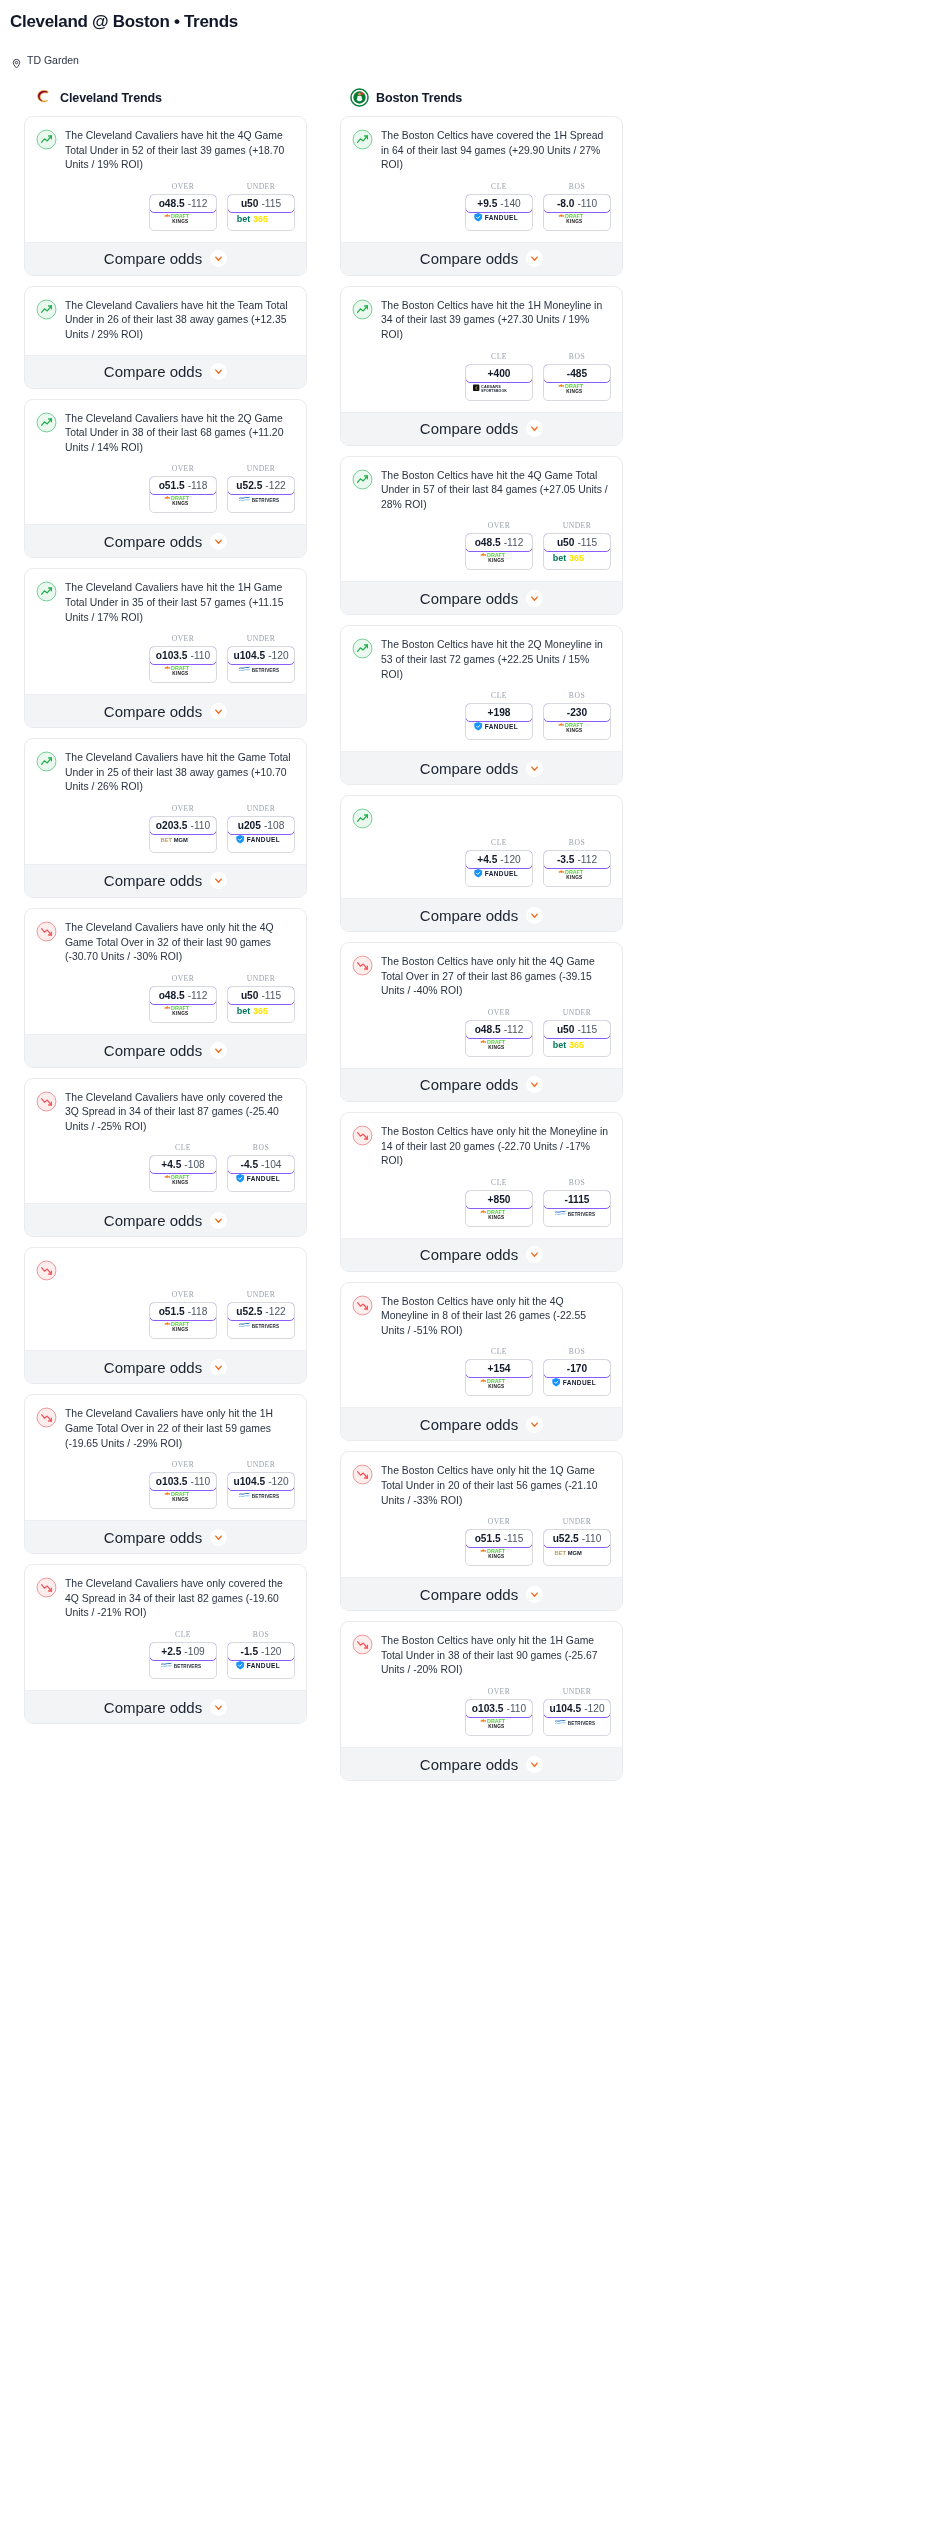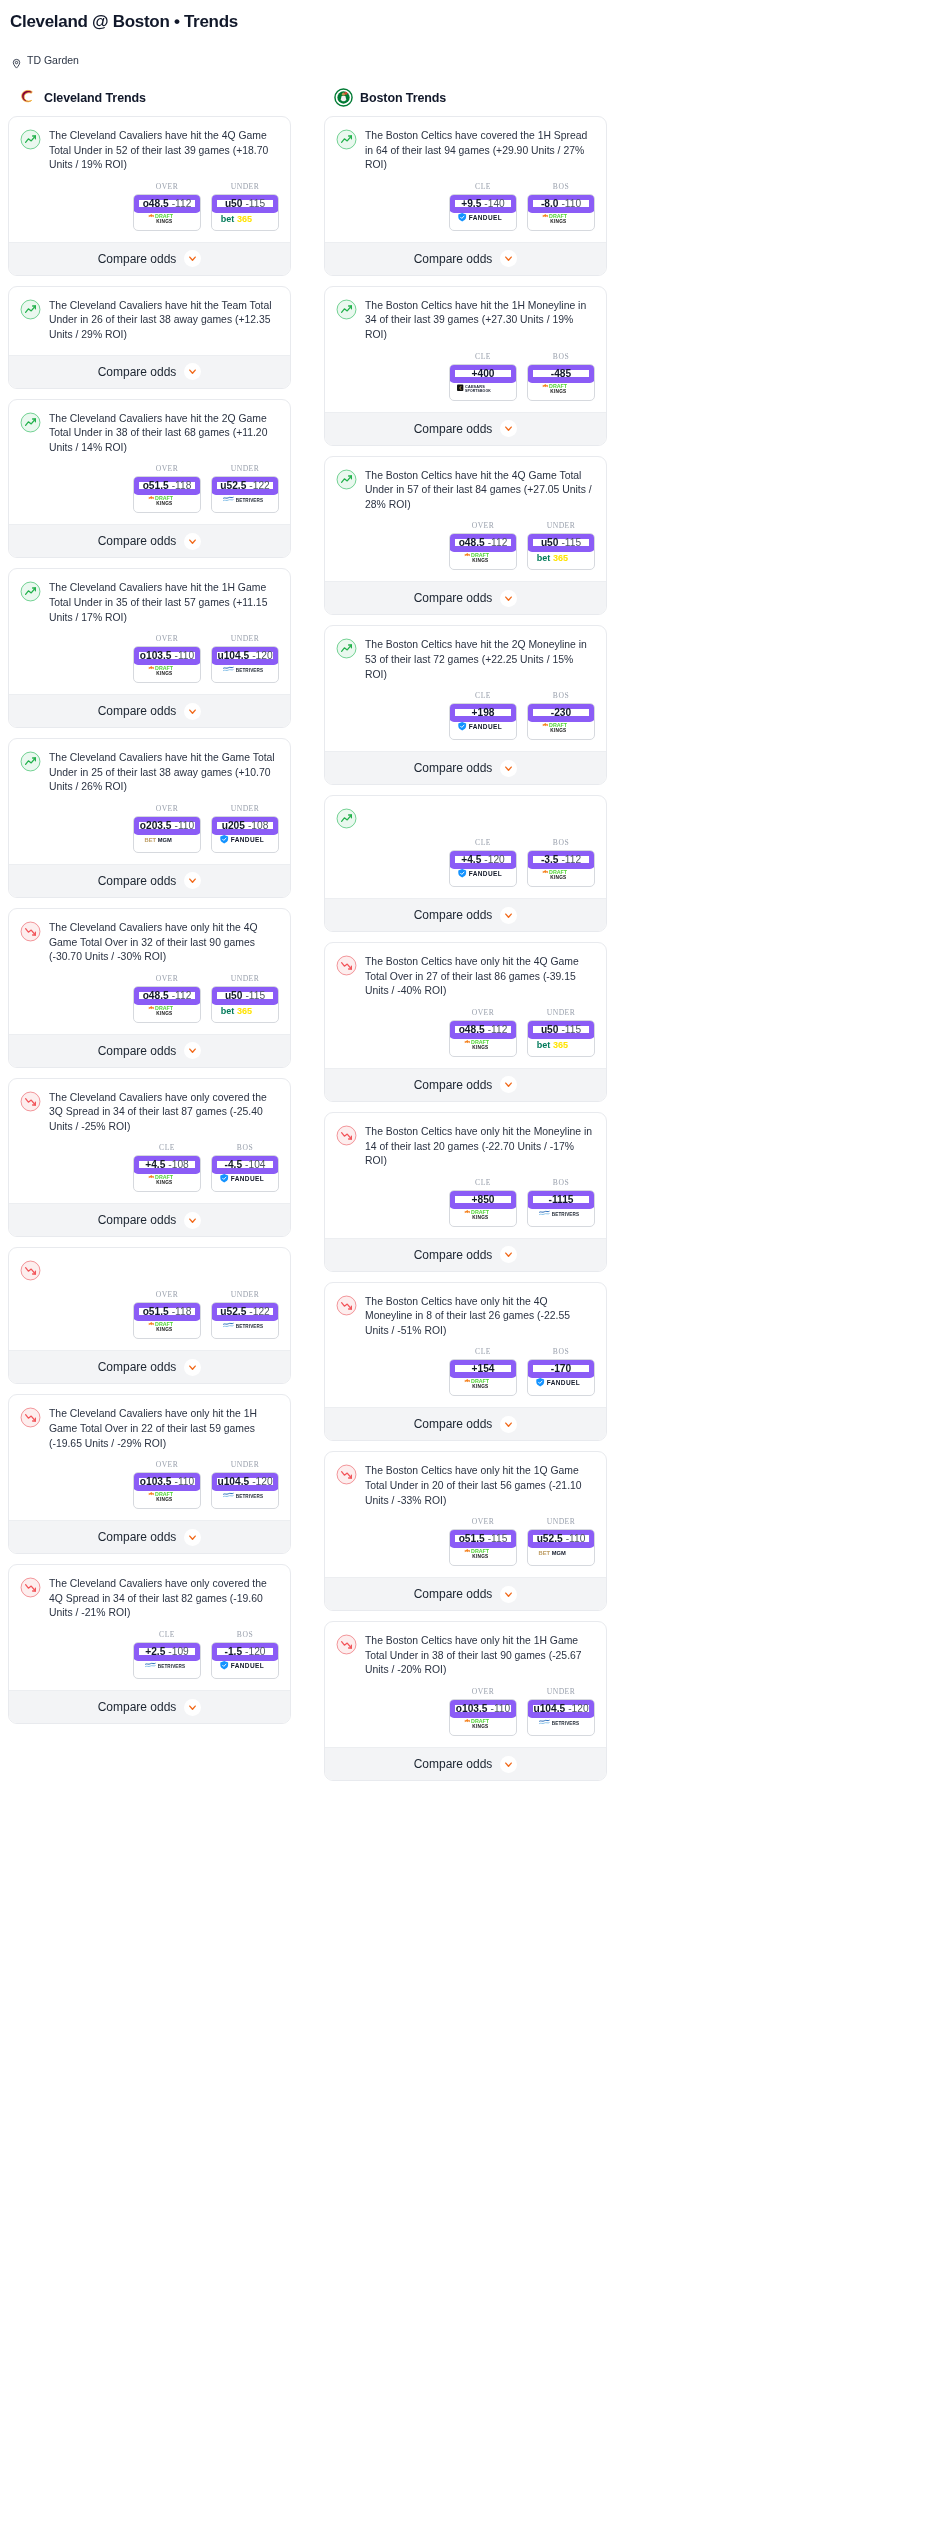--- a/index.html
+++ b/index.html
@@ -27,21 +27,21 @@
   }
   .venue-row .pin { display:block; width: 11px; height: 11px; }
   .venue-label { font-size: 10.5px; color: #2c3545; }
 
   .columns {
     display: flex;
     gap: 15px;
     margin-top: 22px;
     align-items: flex-start;
   }
-  .column { width: 283px; }
+  .column { width: 283px; margin-left: 16px; }
   .column.right { width: 283px; margin-left: 18px; }
 
   .col-head {
     display: flex;
     align-items: center;
     gap: 7px;
     padding-left: 10px;
     margin-bottom: 9px;
   }
   .col-head-title {
@@ -85,21 +85,21 @@
     text-transform: uppercase;
     font-family: Liberation Serif, serif;
   }
   .odds-box {
     border: 1px solid #d6d9de;
     border-radius: 5px;
     overflow: hidden;
     background: #fff;
   }
   .odds-price {
-    border: 6px solid #8b5cf6;
+    border: 1px solid #8b5cf6;
     border-radius: 5px;
     background: #fff;
     height: 19px;
     display: flex;
     align-items: center;
     justify-content: center;
     gap: 3px;
     margin: -1px;
   }
   .odds-line { font-size: 10.2px; font-weight: bold; color: #12192a; }
@@ -113,21 +113,21 @@
 
   .compare-bar {
     background: #f3f4f6;
     border-top: 1px solid #eceef1;
     height: 33px;
     display: flex;
     align-items: center;
     justify-content: center;
     gap: 8px;
   }
-  .compare-label { font-size: 12px; color: #1b2430; }
+  .compare-label { font-size: 15px; color: #1b2430; }
   .chev-wrap {
     width: 17px; height: 17px; border-radius: 50%;
     background: #ffffff;
     display: flex; align-items: center; justify-content: center;
   }
 </style>
 </head>
 <body>
 
 <div class="page-title">Cleveland @ Boston • Trends</div>

